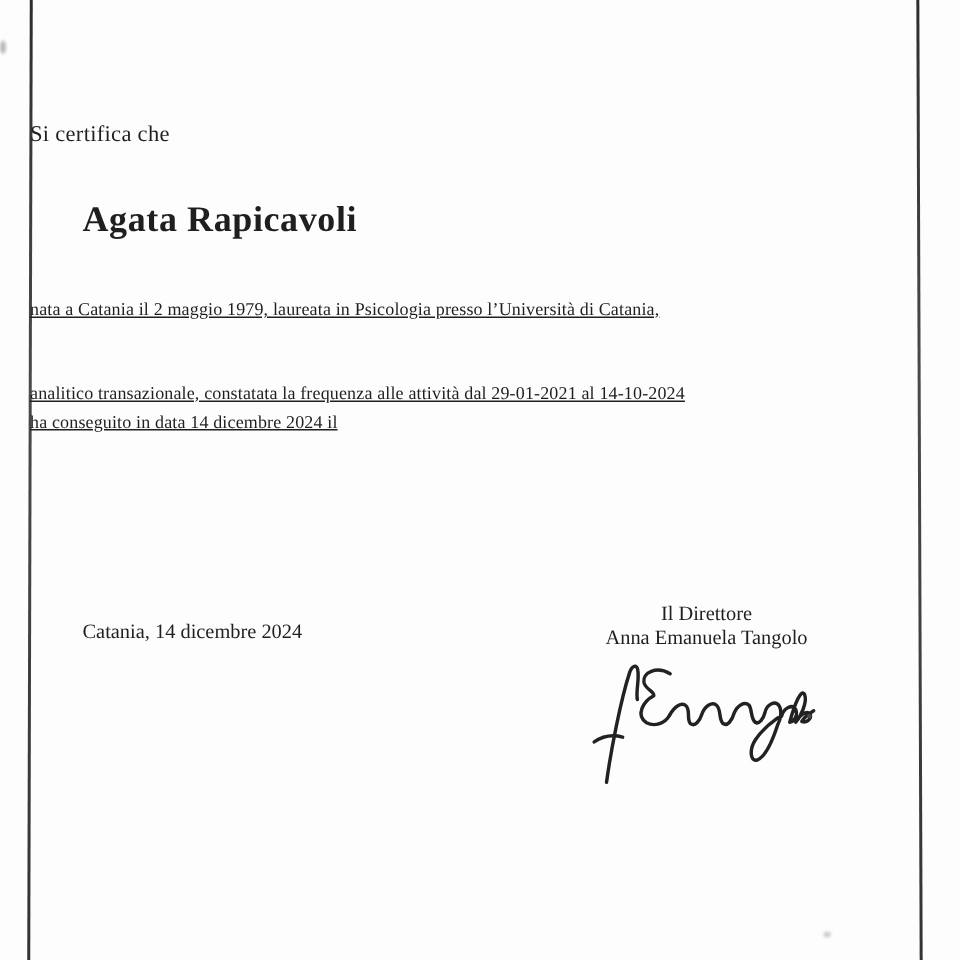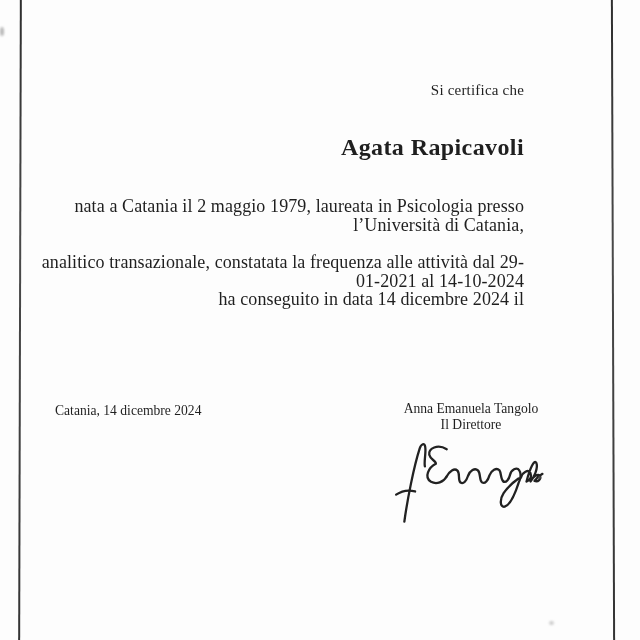--- a/index.html
+++ b/index.html
@@ -46,51 +46,53 @@
     width: 3px; height: 3px;
     background: #4a4a4a;
     border-radius: 50%;
   }
 
   
   .col {
     position: absolute;
     left: 20px;
     width: 504px;
-    text-align: right;
+    text-align: left;
   }
   .certify {
     top: 82px;
     font-size: 15px;
     letter-spacing: 0.2px;
   }
   .name {
     top: 134px;
     font-size: 24px;
     font-weight: bold;
     letter-spacing: 0.4px;
+    padding-left: 35px;
   }
   .bodytext {
-    font-size: 18px;
+    font-size: 12px;
     line-height: 18.6px;
     letter-spacing: 0.1px;
+    text-decoration: underline;
   }
   .intro  { top: 197px; }
   .course { top: 253px; }
   .diploma {
     top: 340px;
     font-size: 20px;
     font-weight: bold;
     letter-spacing: 0.3px;
   }
 
   .place-date {
     position: absolute;
     left: 55px;
-    top: 403px;
+    top: 413px;
     font-size: 13.6px;
   }
   .director-block {
     position: absolute;
     left: 399px;
     top: 401px;
     width: 144px;
     text-align: center;
     font-size: 13.6px;
     line-height: 15.8px;
@@ -132,22 +134,22 @@
 
   <div class="col bodytext course">
     <div>analitico transazionale, constatata la frequenza alle attività dal 29-01-2021 al 14-10-2024</div>
     <div>ha conseguito in data 14 dicembre 2024 il</div>
   </div>
 
 
   <div class="place-date">Catania, 14 dicembre 2024</div>
 
   <div class="director-block">
+    <div>Il Direttore</div>
     <div>Anna Emanuela Tangolo</div>
-    <div>Il Direttore</div>
   </div>
 
   <div class="signature">
     <svg viewBox="0 0 154 88" xmlns="http://www.w3.org/2000/svg">
 
       <path d="M 13 85 C 16 64 23 30 29 12 C 30.5 7.5 34 6 34.5 10.5 C 35.5 17 33 24 34 30"></path>
 
       <path d="M 5 58 C 11 54 17 53 24 55"></path>
 
       <path d="M 56 13 C 47 7.5 37.5 12 38.5 18.5 C 39.5 23.5 45.5 24.5 45 27.5 C 38 31 32.5 40.5 40 45.5 C 45.5 48.5 52.5 46 55.5 40.5"></path>

